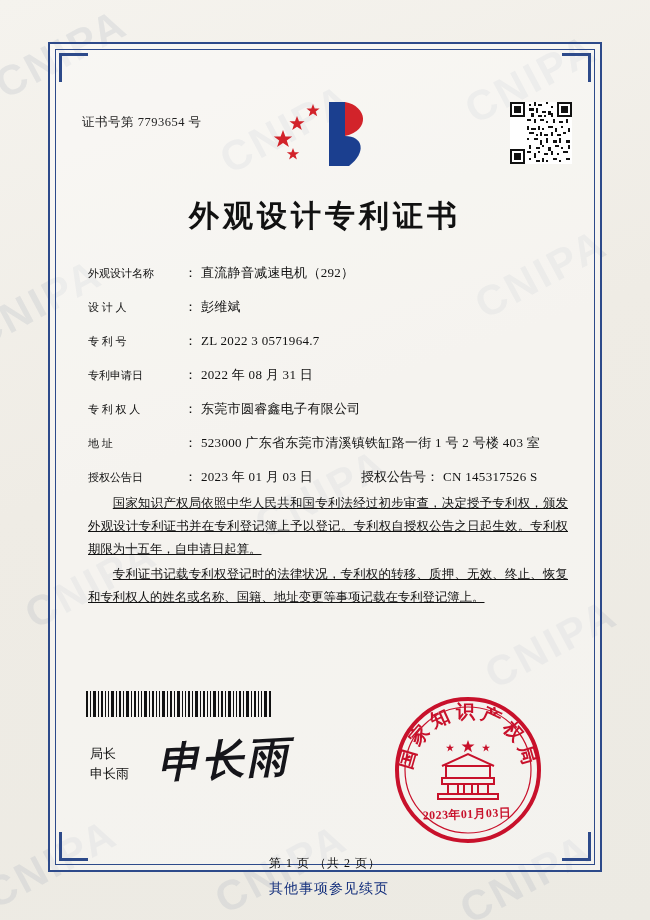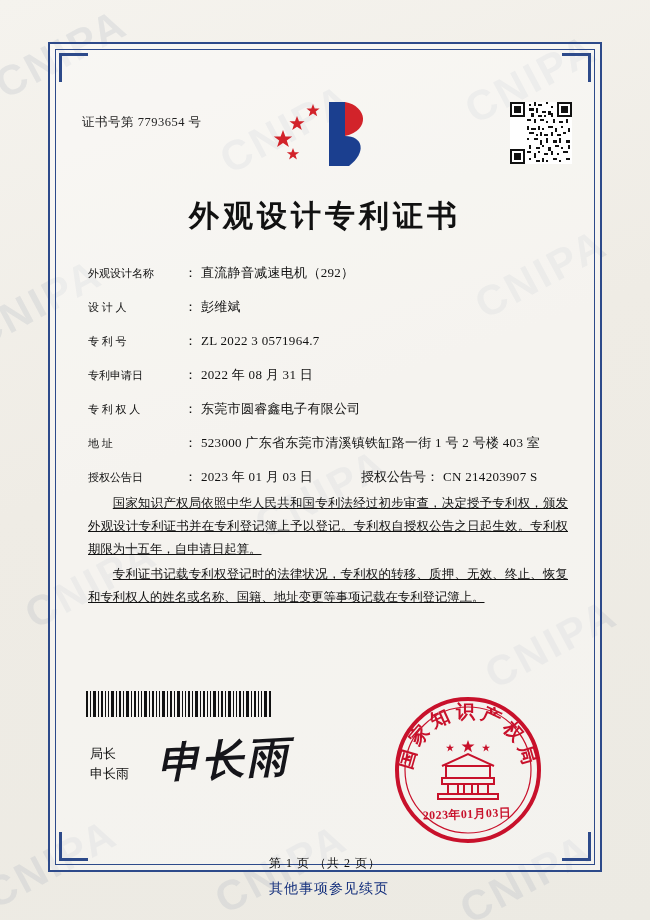--- a/index.html
+++ b/index.html
@@ -406,21 +406,21 @@
           <span class="f-colon">：</span>
           <span class="f-value">523000 广东省东莞市清溪镇铁缸路一街 1 号 2 号楼 403 室</span>
         </div>
 
         <div class="field-row">
           <span class="f-label">授权公告日</span>
           <span class="f-colon">：</span>
           <span class="f-value">2023 年 01 月 03 日</span>
           <span class="inline-second">
             <span class="f-label2">授权公告号：</span>
-            <span class="f-value">CN 214203907 S</span>
+            <span class="f-value">CN 145317526 S</span>
           </span>
         </div>
 
       </div>
 
       <div id="paragraphs">
         <p>国家知识产权局依照中华人民共和国专利法经过初步审查，决定授予专利权，颁发外观设计专利证书并在专利登记簿上予以登记。专利权自授权公告之日起生效。专利权期限为十五年，自申请日起算。</p>
         <p>专利证书记载专利权登记时的法律状况，专利权的转移、质押、无效、终止、恢复和专利权人的姓名或名称、国籍、地址变更等事项记载在专利登记簿上。</p>
       </div>
 

